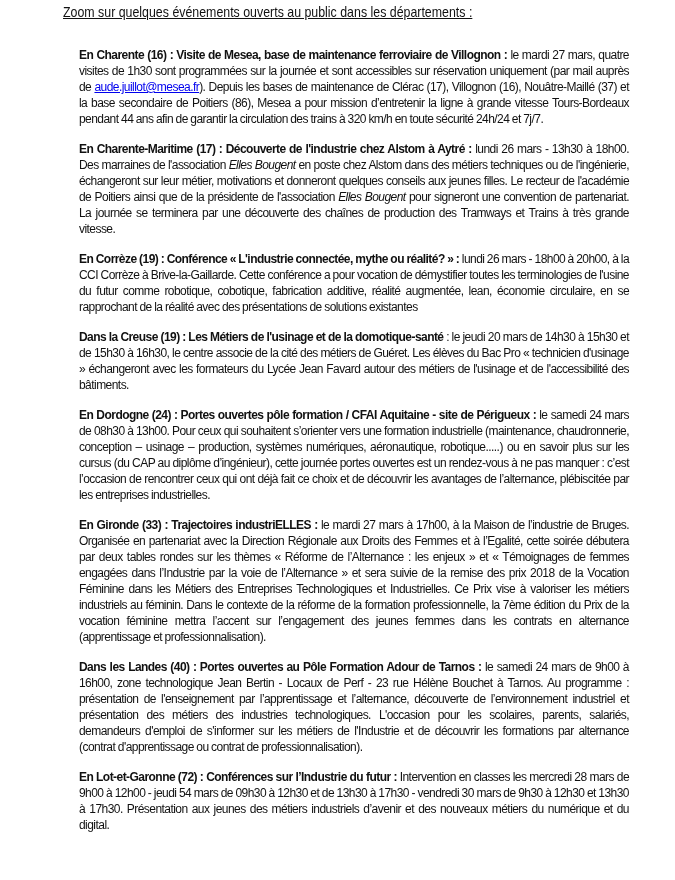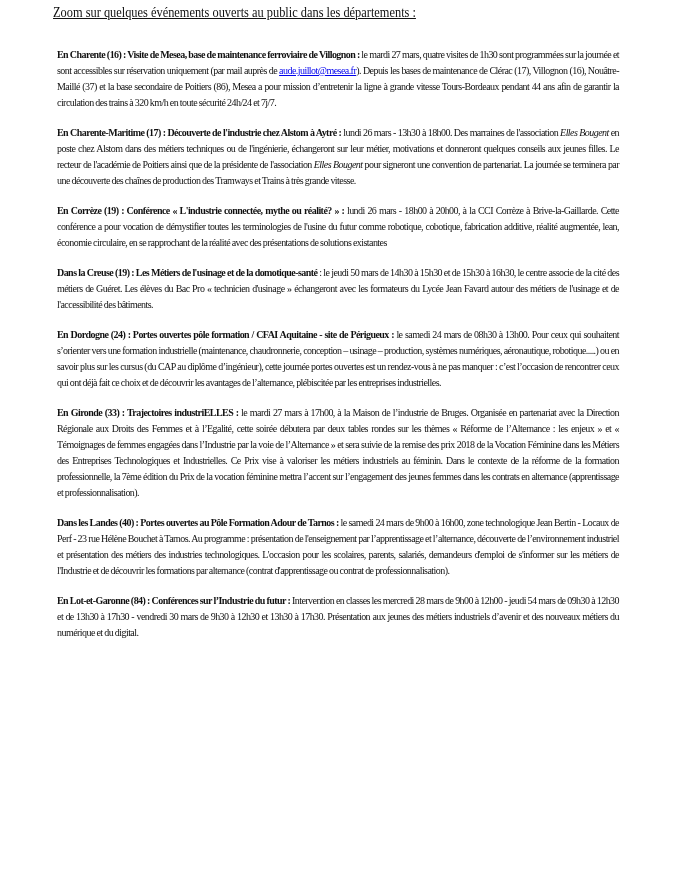--- a/index.html
+++ b/index.html
@@ -1,28 +1,28 @@
 <!DOCTYPE html>
 <html><head>
 <meta charset="utf-8">
 <style>
   html, body { margin: 0; padding: 0; background: #ffffff; }
   body { width: 675px; height: 880px; overflow: hidden; position: relative; }
   .page {
-    position: absolute; left: 53px; top: 0; width: 566px;
-    font-family: Liberation Serif, serif; color: #111111;
+    position: absolute; left: 63px; top: 0; width: 566px;
+    font-family: Liberation Sans, sans-serif; color: #111111;
   }
   .doc-title {
     margin: 3px 0 0 0; font-size: 14.4px; line-height: 18px;
     text-decoration: underline; font-weight: normal;
     transform: scaleX(0.86); transform-origin: left top; white-space: nowrap;
   }
   .events { position: absolute; top: 47px; left: 0; width: 566px; }
   .event {
-    margin: 0 0 14px 4px; font-size: 10px; line-height: 16px;
+    margin: 0 0 14px 16px; font-size: 12px; line-height: 16px;
     text-align: justify; text-align-last: left;
     letter-spacing: -0.55px; word-spacing: -0.3px;
   }
   .event .head { font-weight: bold; }
   .event em { font-style: italic; }
   .event a { color: #0000ee; text-decoration: underline; }
 </style>
 </head>
 <body>
 
@@ -37,33 +37,33 @@
 
     <p class="event">
       <span class="head">En Charente-Maritime (17) : Découverte de l'industrie chez Alstom à Aytré :</span><span> lundi 26 mars - 13h30 à 18h00. Des marraines de l'association </span><em>Elles Bougent</em><span> en poste chez Alstom dans des métiers techniques ou de l'ingénierie, échangeront sur leur métier, motivations et donneront quelques conseils aux jeunes filles. Le recteur de l'académie de Poitiers ainsi que de la présidente de l'association </span><em>Elles Bougent</em><span> pour signeront une convention de partenariat. La journée se terminera par une découverte des chaînes de production des Tramways et Trains à très grande vitesse.</span>
     </p>
 
     <p class="event">
       <span class="head">En Corrèze (19) : Conférence « L'industrie connectée, mythe ou réalité? » :</span><span> lundi 26 mars - 18h00 à 20h00, à la CCI Corrèze à Brive-la-Gaillarde. Cette conférence a pour vocation de démystifier toutes les terminologies de l'usine du futur comme robotique, cobotique, fabrication additive, réalité augmentée, lean, économie circulaire, en se rapprochant de la réalité avec des présentations de solutions existantes</span>
     </p>
 
     <p class="event">
-      <span class="head">Dans la Creuse (19) : Les Métiers de l'usinage et de la domotique-santé</span><span> : le jeudi 50 mars de 14h30 à 15h30 et de 15h30 à 16h30, le centre associe de la cité des métiers de Guéret. Les élèves du Bac Pro « technicien d'usinage » échangeront avec les formateurs du Lycée Jean Favard autour des métiers de l'usinage et de l'accessibilité des bâtiments.</span>
+      <span class="head">Dans la Creuse (19) : Les Métiers de l'usinage et de la domotique-santé</span><span> : le jeudi 20 mars de 14h30 à 15h30 et de 15h30 à 16h30, le centre associe de la cité des métiers de Guéret. Les élèves du Bac Pro « technicien d'usinage » échangeront avec les formateurs du Lycée Jean Favard autour des métiers de l'usinage et de l'accessibilité des bâtiments.</span>
     </p>
 
     <p class="event">
       <span class="head">En Dordogne (24) : Portes ouvertes pôle formation / CFAI Aquitaine - site de Périgueux :</span><span> le samedi 24 mars de 08h30 à 13h00. Pour ceux qui souhaitent s’orienter vers une formation industrielle (maintenance, chaudronnerie, conception – usinage – production, systèmes numériques, aéronautique, robotique.....) ou en savoir plus sur les cursus (du CAP au diplôme d’ingénieur), cette journée portes ouvertes est un rendez-vous à ne pas manquer : c’est l’occasion de rencontrer ceux qui ont déjà fait ce choix et de découvrir les avantages de l’alternance, plébiscitée par les entreprises industrielles.</span>
     </p>
 
     <p class="event">
       <span class="head">En Gironde (33) : Trajectoires industriELLES :</span><span> le mardi 27 mars à 17h00, à la Maison de l’industrie de Bruges. Organisée en partenariat avec la Direction Régionale aux Droits des Femmes et à l’Egalité, cette soirée débutera par deux tables rondes sur les thèmes « Réforme de l’Alternance : les enjeux » et « Témoignages de femmes engagées dans l’Industrie par la voie de l’Alternance » et sera suivie de la remise des prix 2018 de la Vocation Féminine dans les Métiers des Entreprises Technologiques et Industrielles. Ce Prix vise à valoriser les métiers industriels au féminin. Dans le contexte de la réforme de la formation professionnelle, la 7ème édition du Prix de la vocation féminine mettra l’accent sur l’engagement des jeunes femmes dans les contrats en alternance (apprentissage et professionnalisation).</span>
     </p>
 
     <p class="event">
       <span class="head">Dans les Landes (40) : Portes ouvertes au Pôle Formation Adour de Tarnos :</span><span> le samedi 24 mars de 9h00 à 16h00, zone technologique Jean Bertin - Locaux de Perf - 23 rue Hélène Bouchet à Tarnos. Au programme : présentation de l'enseignement par l’apprentissage et l’alternance, découverte de l’environnement industriel et présentation des métiers des industries technologiques. L'occasion pour les scolaires, parents, salariés, demandeurs d'emploi de s'informer sur les métiers de l'Industrie et de découvrir les formations par alternance (contrat d'apprentissage ou contrat de professionnalisation).</span>
     </p>
 
     <p class="event">
-      <span class="head">En Lot-et-Garonne (84) : Conférences sur l’Industrie du futur :</span><span> Intervention en classes les mercredi 28 mars de 9h00 à 12h00 - jeudi 54 mars de 09h30 à 12h30 et de 13h30 à 17h30 - vendredi 30 mars de 9h30 à 12h30 et 13h30 à 17h30. Présentation aux jeunes des métiers industriels d’avenir et des nouveaux métiers du numérique et du digital.</span>
+      <span class="head">En Lot-et-Garonne (72) : Conférences sur l’Industrie du futur :</span><span> Intervention en classes les mercredi 28 mars de 9h00 à 12h00 - jeudi 54 mars de 09h30 à 12h30 et de 13h30 à 17h30 - vendredi 30 mars de 9h30 à 12h30 et 13h30 à 17h30. Présentation aux jeunes des métiers industriels d’avenir et des nouveaux métiers du numérique et du digital.</span>
     </p>
 
   </div>
 </div>
 
 </body></html>

